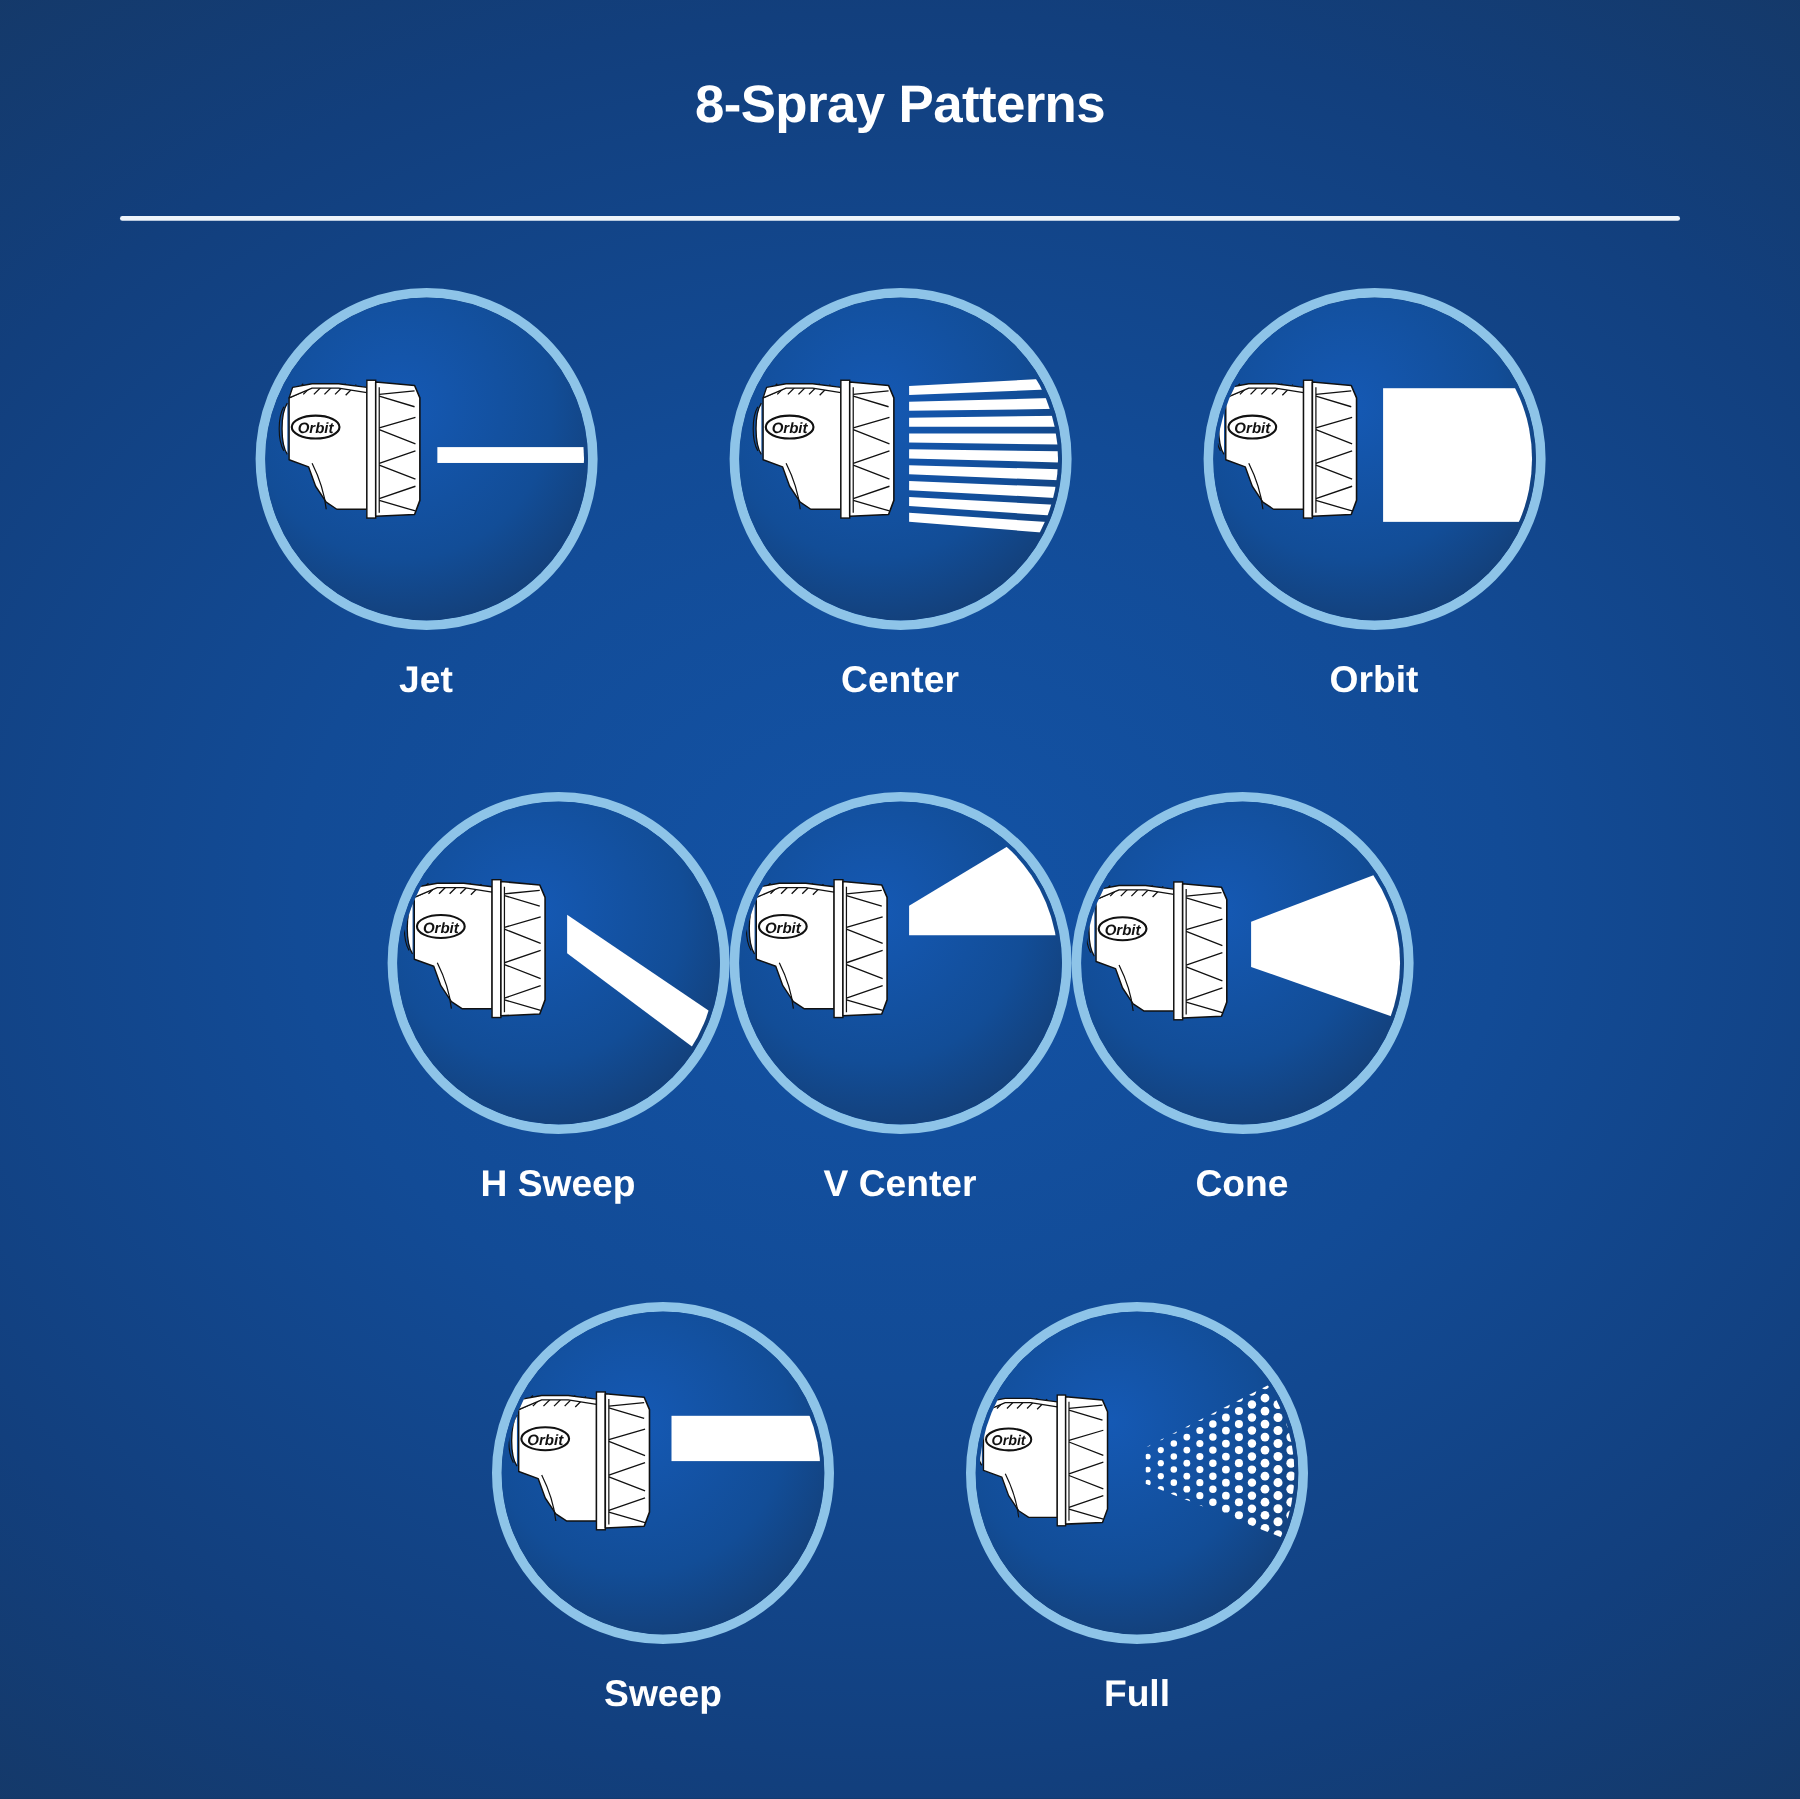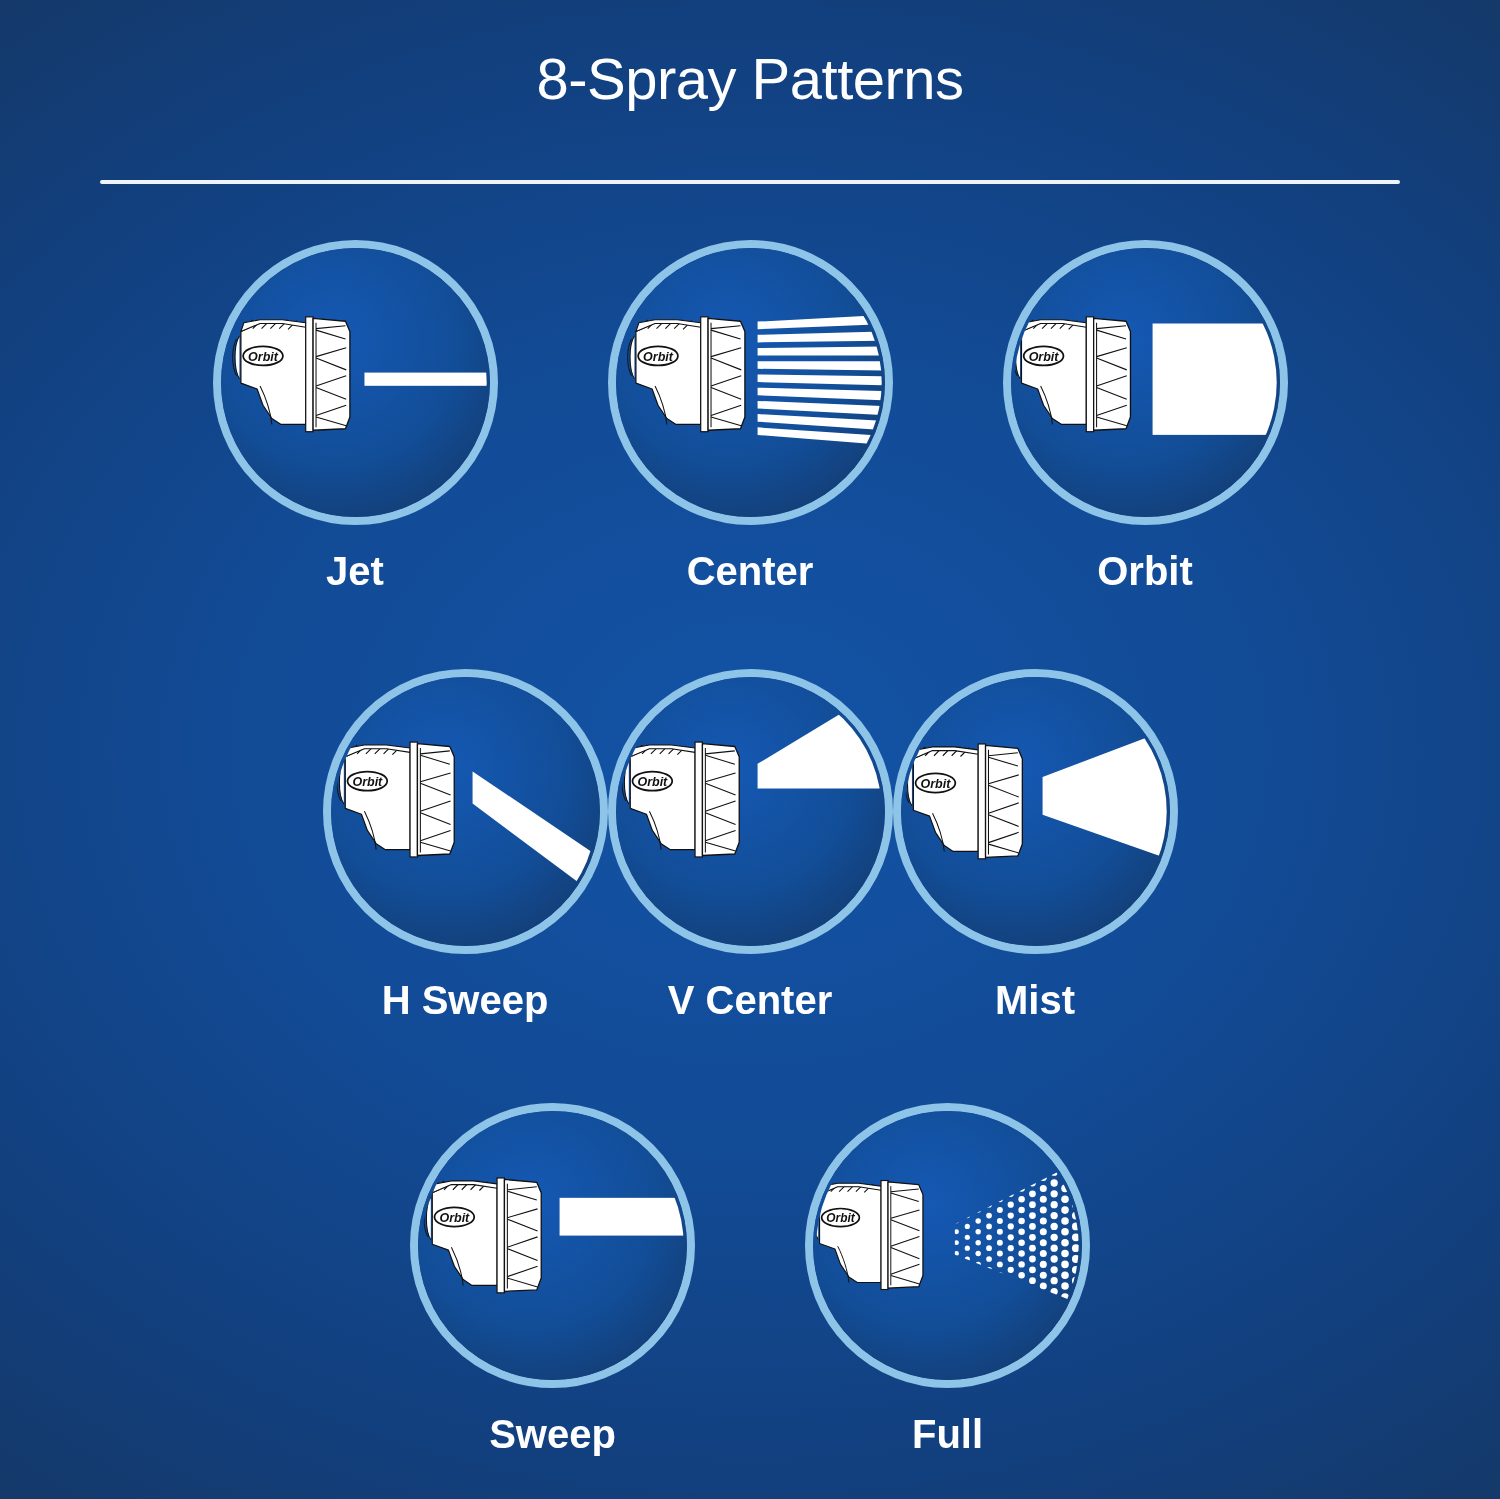--- a/index.html
+++ b/index.html
@@ -12,43 +12,43 @@
   }
   #poster{
     position:relative;width:1500px;height:1499px;
     background:
       radial-gradient(ellipse 120% 95% at 50% 50%, #1353a6 0%, #124b96 28%, #123f7d 52%, #16365f 76%, #15315a 100%);
     overflow:hidden;
   }
   
   #header{position:absolute;left:0;top:0;width:1500px;}
   #title{
-    text-align:center;color:#ffffff;font-weight:normal;
-    font-size:58px;letter-spacing:-0.5px;line-height:1;
-    margin:0;padding-top:50px;
+    text-align:center;color:#ffffff;font-weight:bold;
+    font-size:44px;letter-spacing:-0.5px;line-height:1;
+    margin:0;padding-top:66px;
   }
   #divider{
     position:absolute;left:100px;top:180px;width:1300px;height:4px;
     background:#eef4fa;border-radius:2px;
   }
   
   #grid{position:absolute;left:0;top:240px;width:1500px;}
   .row{display:flex;justify-content:center;}
   .row.r1{gap:110px;}
   .row.r2{margin-top:75px;}
   .row.r3{gap:110px;margin-top:80px;}
   .cell{width:285px;display:flex;flex-direction:column;align-items:center;}
   .circle{
     position:relative;width:285px;height:285px;border-radius:50%;
     border:8px solid #8ec4e8;box-sizing:border-box;
     overflow:hidden;
   }
   .circle svg{display:block;width:100%;height:100%;}
   .label{
-    color:#ffffff;font-weight:bold;font-size:40px;
+    color:#ffffff;font-weight:bold;font-size:31px;
     margin-top:24px;text-align:center;white-space:nowrap;
   }
 </style>
 </head>
 <body>
 
 <div id="poster">
 
   <div id="header">
     <h1 id="title">8-Spray Patterns</h1>
@@ -201,21 +201,21 @@
               </defs>
             <circle cx="142.5" cy="142.5" r="142.5" fill="url(#cbgA)"></circle>
             <g clip-path="url(#clipF)">
               <polygon points="150,106 292,52 292,196 150,146" fill="#ffffff"></polygon>
               <g transform="translate(10,46) scale(0.78)">
                   <use href="#nozzle"></use>
                 </g>
             </g>
           </svg>
         </div>
-        <div class="label">Mist</div>
+        <div class="label">Cone</div>
       </div>
     </div>
 
     <div class="row r3">
 
       <div class="cell">
         <div class="circle">
           <svg viewBox="0 0 285 285" xmlns="http://www.w3.org/2000/svg">
             <defs>
                 <clipPath id="clipG">

